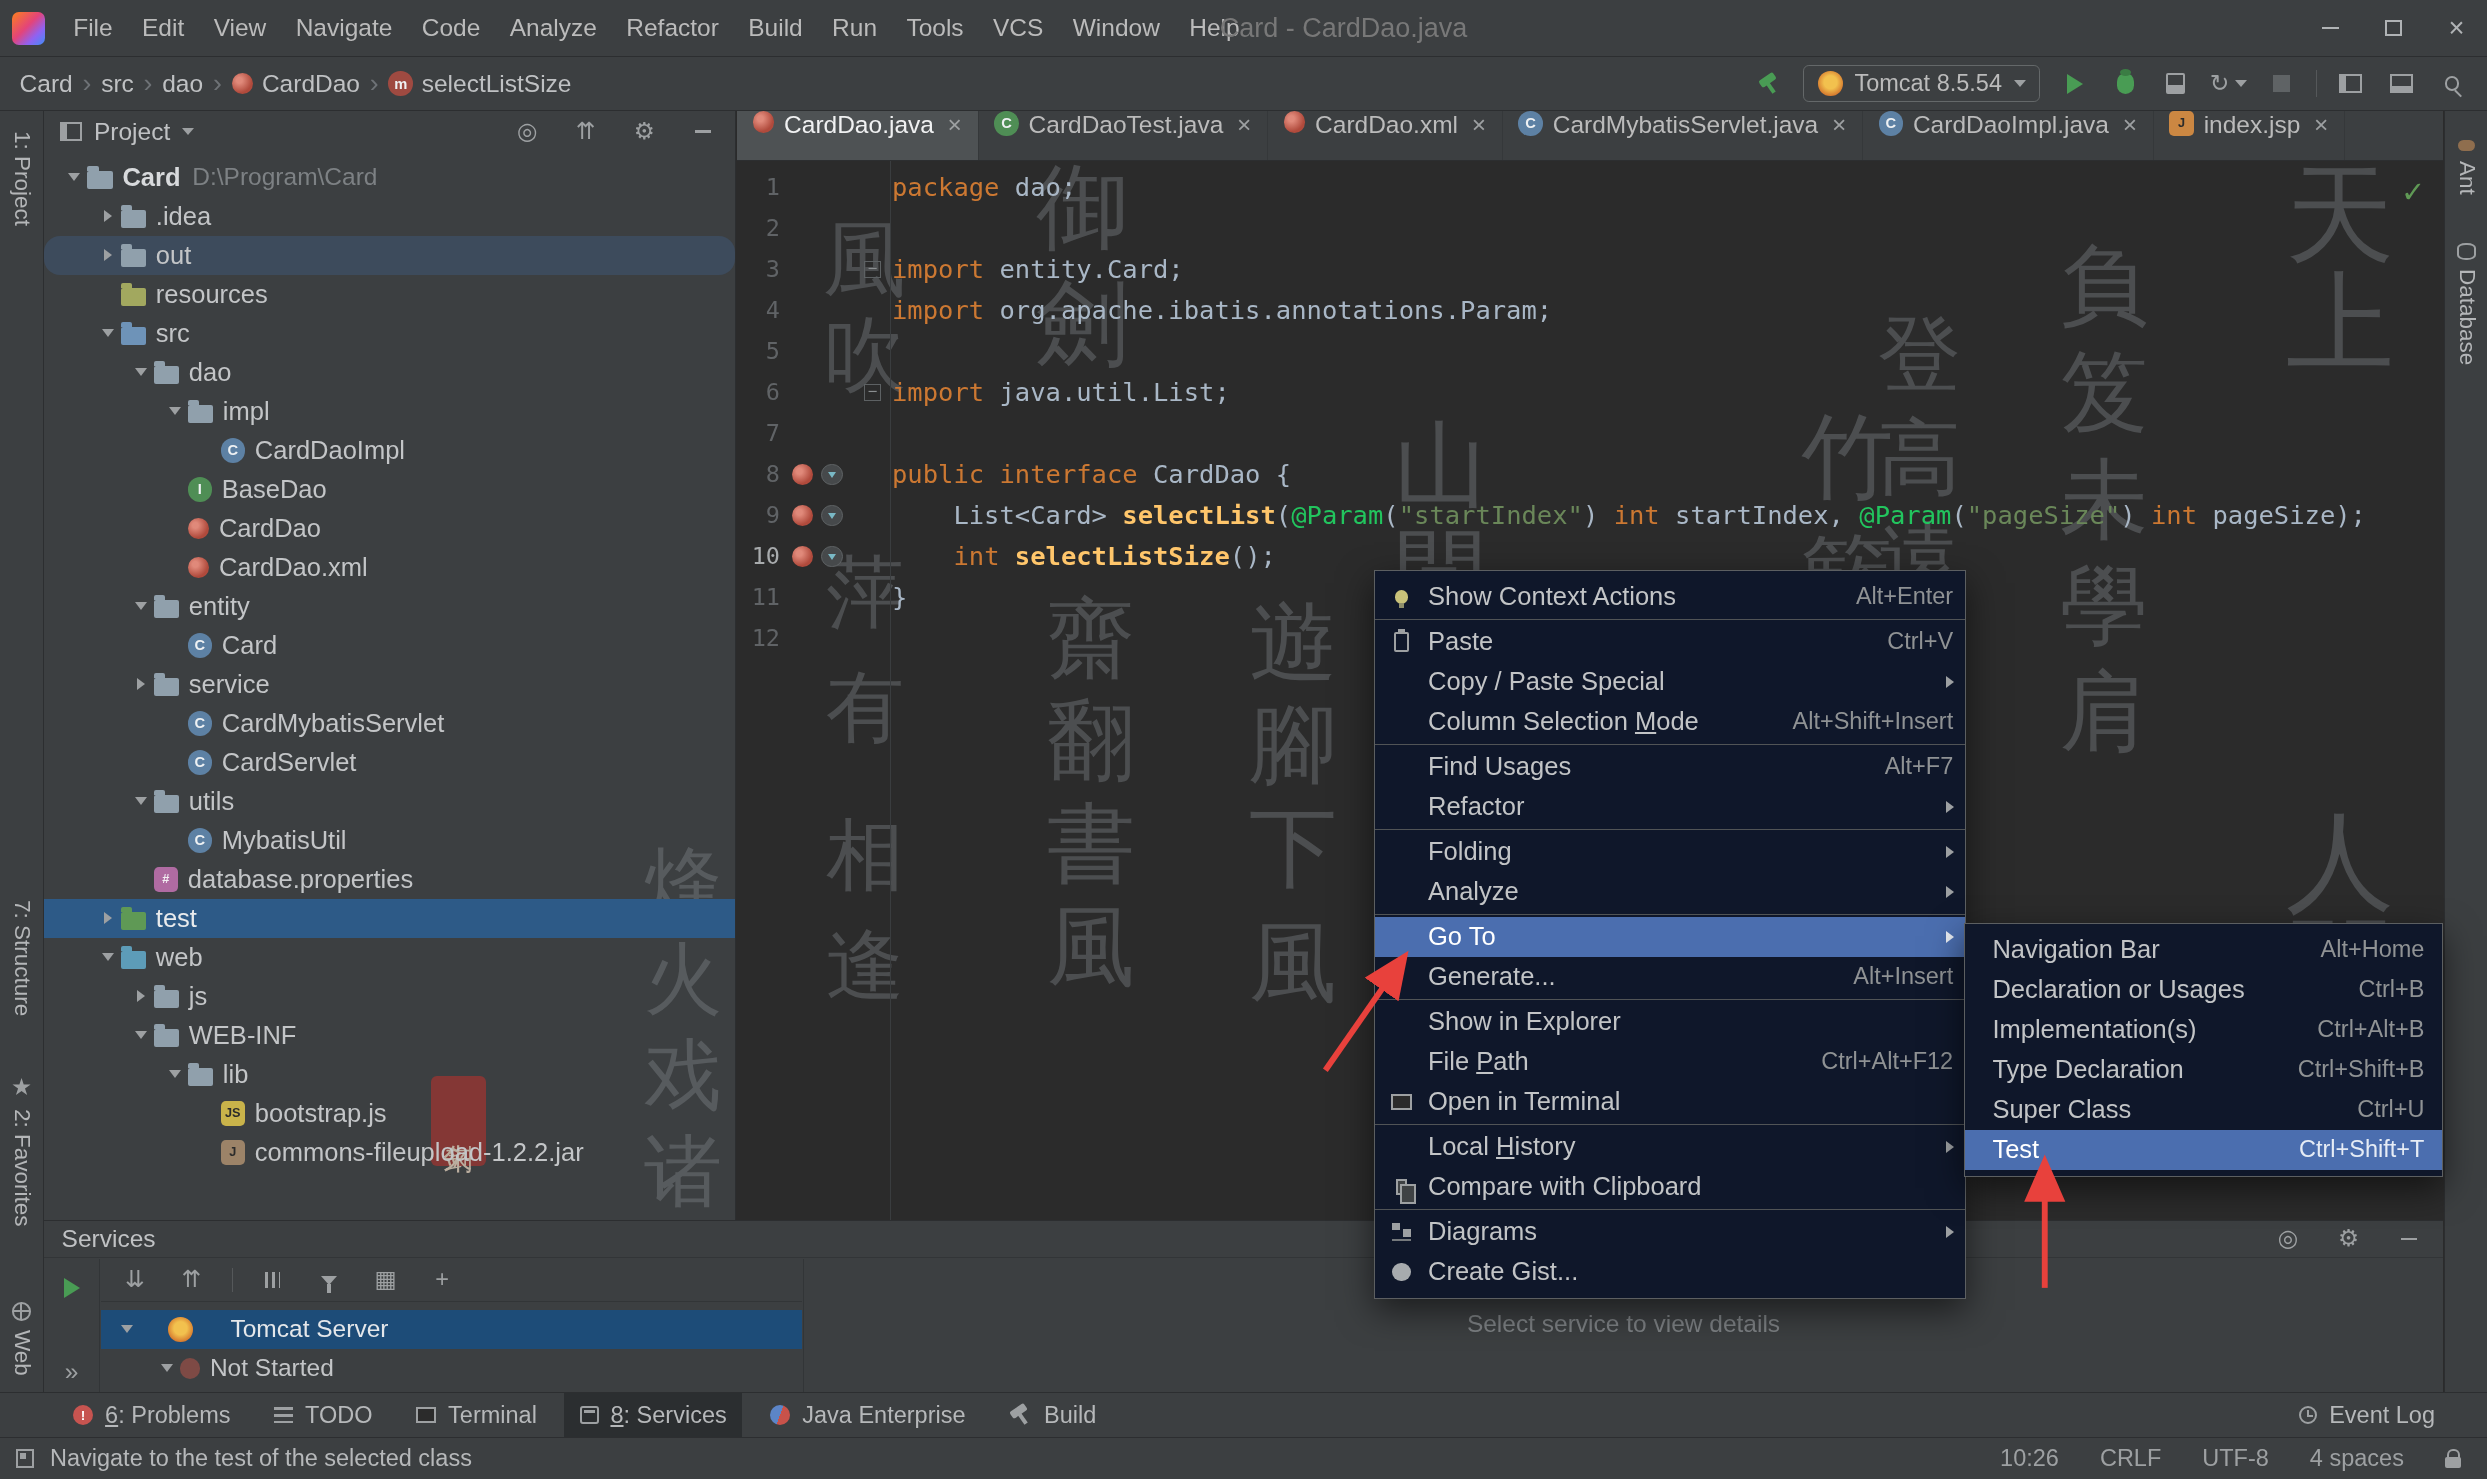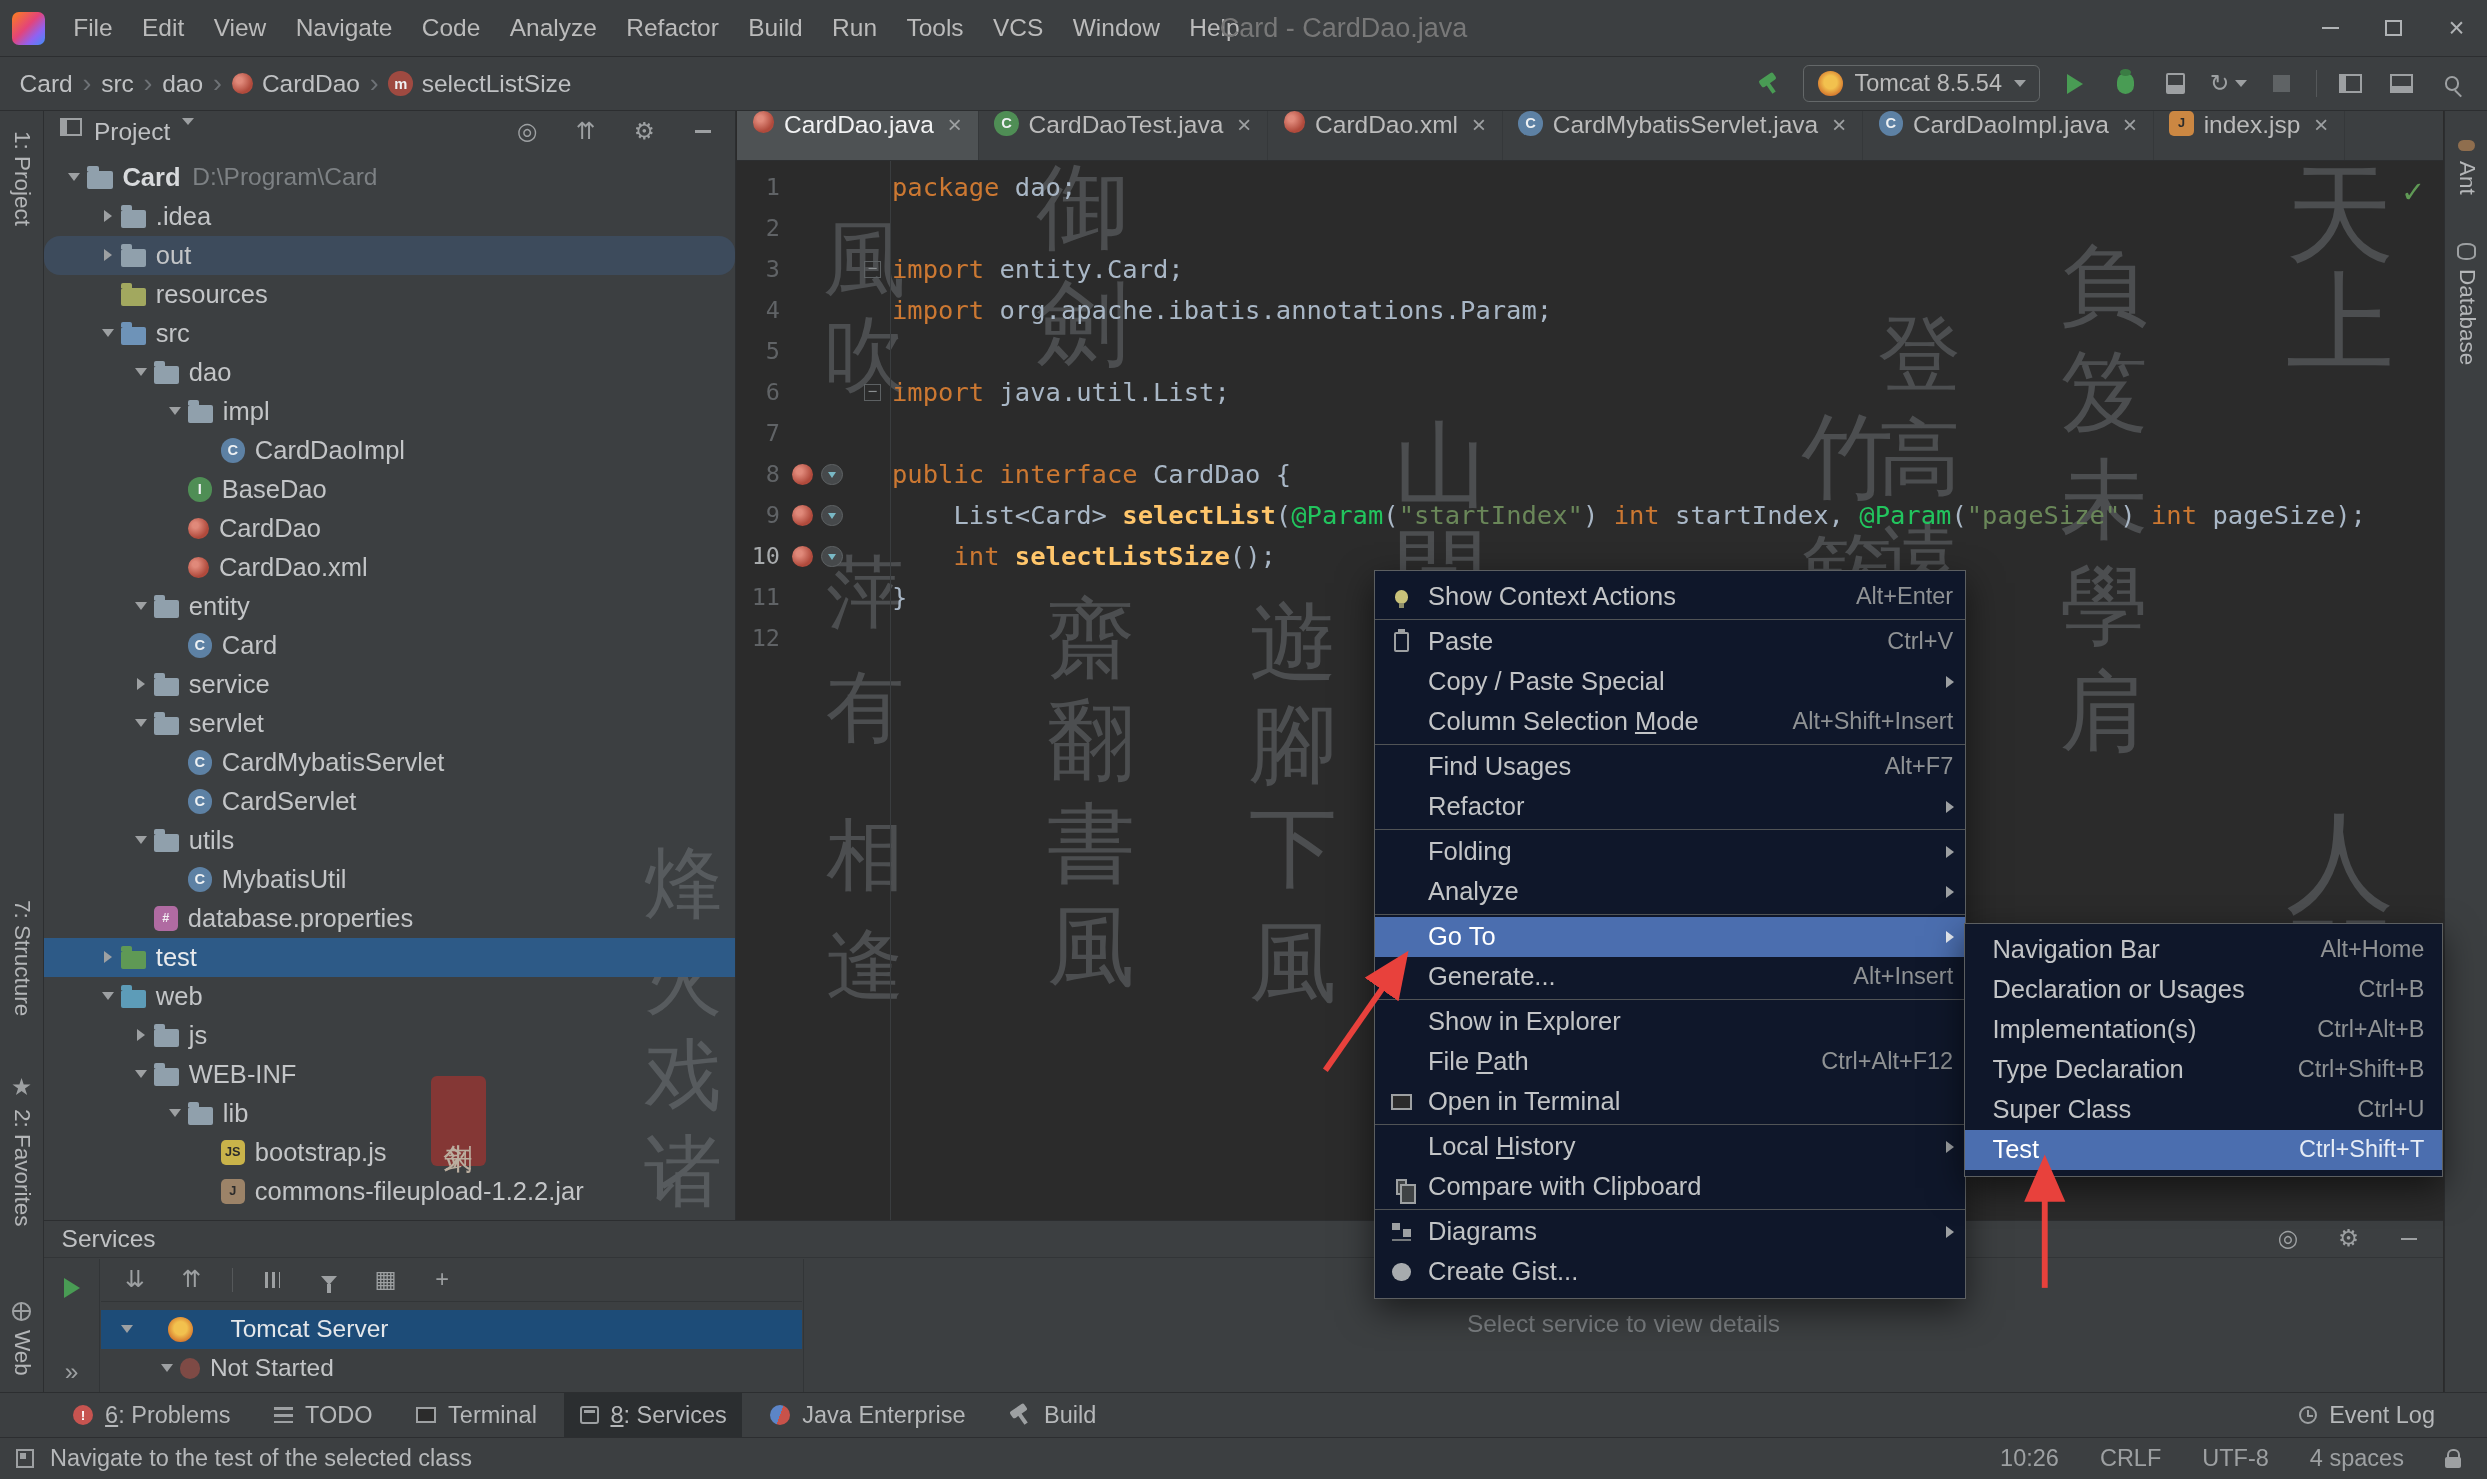--- a/index.html
+++ b/index.html
@@ -31,21 +31,21 @@
 
 .stripe{position:absolute;top:111px;bottom:87px;width:44px;background:#3c3f41;z-index:4;}
 .stripe.left{left:0;border-right:1px solid #2c2e30;}
 .stripe.right{right:0;border-left:1px solid #2c2e30;}
 .stripe-item{position:absolute;left:0;width:100%;display:flex;flex-direction:column;align-items:center;gap:9.8px;color:#b4b6b8;font-size:22.5px;}
 .vtext{writing-mode:vertical-lr;white-space:nowrap;}
 
 
 .project-panel{position:absolute;left:44px;top:111px;width:692px;height:1110px;background:#3c3f41;border-right:1px solid #2c2e30;overflow:hidden;z-index:3;}
 .panel-header{height:41px;display:flex;align-items:center;padding:0 15.7px;font-size:24.5px;color:#c0c2c4;position:relative;z-index:2;}
-.panel-title{display:flex;align-items:flex-start;gap:11.8px;}
+.panel-title{display:flex;align-items:center;gap:11.8px;}
 .ph-icons{margin-left:auto;display:flex;gap:25.5px;align-items:center;color:#9da0a2;font-size:23.5px;}
 .tree{position:relative;z-index:2;padding-top:5.9px;}
 .tree-row{height:39px;display:flex;align-items:center;font-size:25.5px;color:#c3c5c7;}
 .tree-row.sel{background:#2d5a87;color:#e9ebed;}
 .tree-row.hover{background:#3d4b5c;}
 .chev{width:25.5px;flex:0 0 25.5px;display:flex;justify-content:center;align-items:center;}
 .tree-label{margin-left:9.8px;white-space:nowrap;}
 .tree-label.root{color:#d8dadc;font-weight:bold;}
 .tree-suffix{color:#7d8184;margin-left:11.8px;font-size:24.5px;white-space:nowrap;}
 .tri{width:0;height:0;display:inline-block;}
@@ -426,27 +426,20 @@
           <span class="ic ic-circ c-class">C</span>
           <span class="tree-label">Card</span>
         </div>
         <div class="tree-row" style="padding-left: 84px;">
           <span class="chev">
             <span class="tri r"></span>
           </span>
           <span class="ic ic-folder"></span>
           <span class="tree-label">service</span>
         </div>
-        <div class="tree-row" style="padding-left: 84px;">
-          <span class="chev">
-            <span class="tri d"></span>
-          </span>
-          <span class="ic ic-folder"></span>
-          <span class="tree-label">servlet</span>
-        </div>
         <div class="tree-row" style="padding-left: 118px;">
           <span class="chev"></span>
           <span class="ic ic-circ c-class">C</span>
           <span class="tree-label">CardMybatisServlet</span>
         </div>
         <div class="tree-row" style="padding-left: 118px;">
           <span class="chev"></span>
           <span class="ic ic-circ c-class">C</span>
           <span class="tree-label">CardServlet</span>
         </div>

